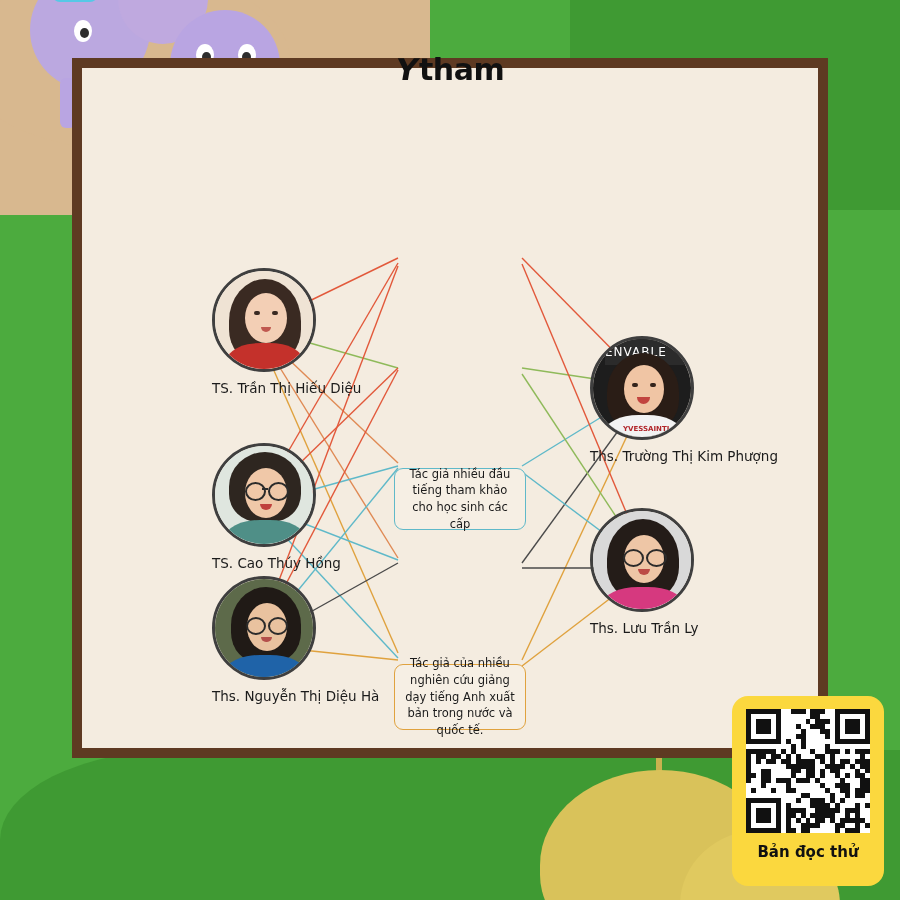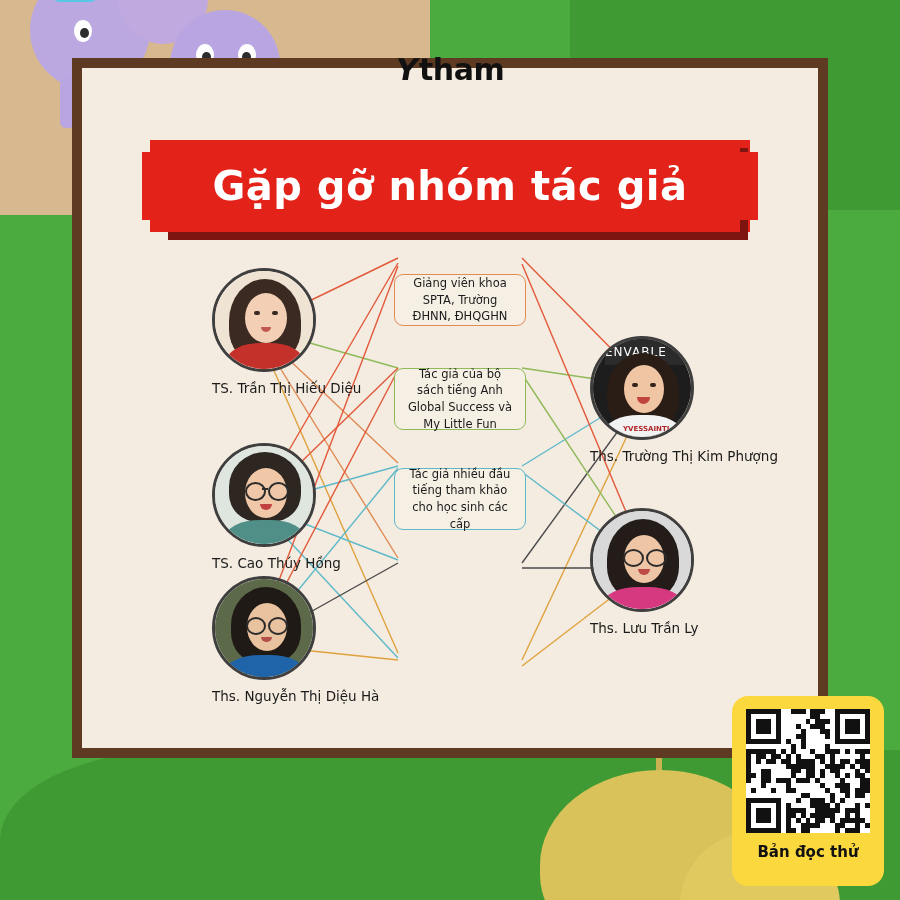--- a/index.html
+++ b/index.html
@@ -206,23 +206,20 @@
       <path d="M440,404 L560,494" stroke="#5fb9c9"></path>
       <path d="M440,500 L560,500" stroke="#4a4a4a"></path>
       <path d="M440,598 L560,506" stroke="#e0a23e"></path>
     </g>
   </svg>
 
   <div class="gamma-logo">
     <span class="tick">Y</span><span>tham</span>
   </div>
 
-  <div class="title-banner">
-    <div class="title-text">Gặp gỡ nhóm tác giả</div>
-  </div>
 
   <div class="person" style="left:130px;top:200px;">
     <div class="avatar">
       <div class="av-bg" style="background:#efe3d4;"></div>
       <div class="av-hair" style="left:14px;top:8px;width:72px;height:84px;background:#3a2a22;"></div>
       <div class="av-face" style="left:30px;top:22px;width:42px;height:50px;background:#f3cfb5;"></div>
       <div style="position:absolute;left:39px;top:40px;width:6px;height:4px;background:#3a2a22;border-radius:3px;"></div>
       <div style="position:absolute;left:57px;top:40px;width:6px;height:4px;background:#3a2a22;border-radius:3px;"></div>
       <div style="position:absolute;left:46px;top:56px;width:10px;height:5px;background:#c0584f;border-radius:0 0 6px 6px;"></div>
       <div class="av-body" style="left:12px;top:72px;width:76px;height:40px;background:#c4312b;"></div>
@@ -278,23 +275,22 @@
       <div class="av-hair" style="left:14px;top:8px;width:72px;height:80px;background:#241c18;"></div>
       <div class="av-face" style="left:31px;top:24px;width:40px;height:48px;background:#eec6a6;"></div>
       <div class="av-glass" style="left:30px;top:38px;width:17px;height:14px;"></div>
       <div class="av-glass" style="left:53px;top:38px;width:17px;height:14px;"></div>
       <div style="position:absolute;left:45px;top:58px;width:12px;height:6px;background:#bc4a45;border-radius:0 0 8px 8px;"></div>
       <div class="av-body" style="left:10px;top:76px;width:80px;height:38px;background:#d6397f;"></div>
     </div>
     <div class="person-name">Ths. Lưu Trần Ly</div>
   </div>
 
-  <div class="note" style="left:312px;top:206px;width:132px;height:52px;border-color:#e08a54;">Giảng viên khoa SPTA, Trường ĐHNN, ĐHQGHN</div>
-  <div class="note" style="left:312px;top:300px;width:132px;height:62px;border-color:#8fba5a;">Tác giả của bộ sách tiếng Anh Global Success và My Little Fun</div>
   <div class="note" style="left:312px;top:400px;width:132px;height:62px;border-color:#5fb9c9;">Tác giả nhiều đầu tiếng tham khảo cho học sinh các cấp</div>
+  <div class="note" style="left:312px;top:596px;width:132px;height:66px;border-color:#e0a23e;">Tác giả của nhiều nghiên cứu giảng dạy tiếng Anh xuất bản trong nước và quốc tế.</div>
 
  </div>
 </div>
 
 <div class="qr-card">
   <div class="qr-code" id="qr">
       <div class="qr-cell" style="left: 44.64px; top: 0px; width: 4.96px; height: 4.96px;"></div>
       <div class="qr-cell" style="left: 49.6px; top: 0px; width: 4.96px; height: 4.96px;"></div>
       <div class="qr-cell" style="left: 54.56px; top: 0px; width: 4.96px; height: 4.96px;"></div>
       <div class="qr-cell" style="left: 64.48px; top: 0px; width: 4.96px; height: 4.96px;"></div>

